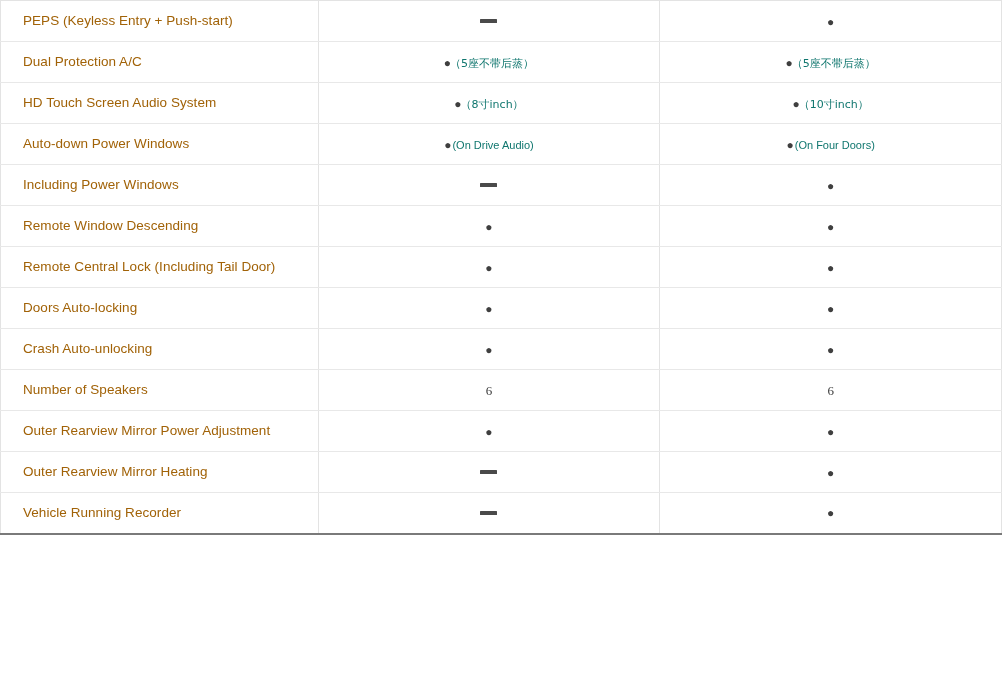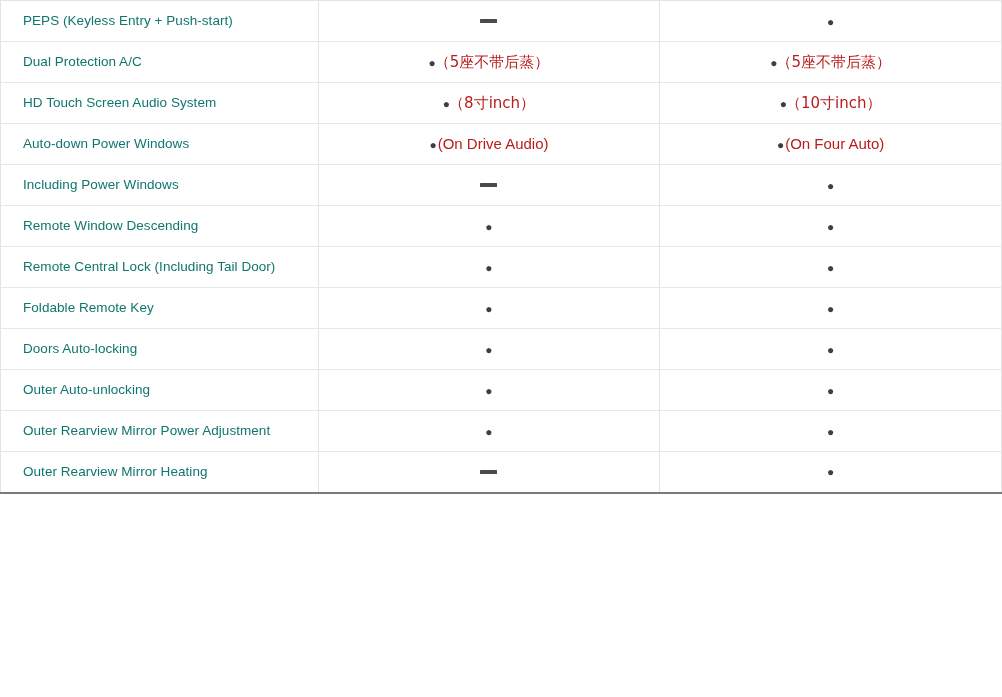--- a/index.html
+++ b/index.html
@@ -37,21 +37,21 @@
     vertical-align: middle;
     background: #ffffff;
   }
   .spec-table tr:last-child td {
     border-bottom: none;
   }
   .spec-table td.col-feature {
     padding-left: 22px;
     font-size: 13.5px;
     line-height: 1.3;
-    color: #0f766e;
+    color: #a16207;
     letter-spacing: 0.05px;
     text-align: left;
     border-left: 1px solid #e3e3e3;
   }
   .spec-table td.col-value {
     text-align: center;
     font-size: 13px;
     color: #3a3a3a;
   }
   .spec-table td.col-value:last-child {
@@ -82,22 +82,22 @@
   }
 
   
   .val.mark-number {
     font-family: "Liberation Serif", "DejaVu Serif", serif;
     font-size: 13px;
     color: #3a3a3a;
   }
 
   .val .note {
-    font-size: 15px;
-    color: #b91c1c;
+    font-size: 11px;
+    color: #0f766e;
     margin-left: 1px;
   }
   .val .note.cjk {
     font-family: "DejaVu Sans", sans-serif;
     margin-left: -1px;
   }
 </style>
 </head>
 <body>
 
@@ -119,56 +119,61 @@
         <td class="col-value"><span class="val mark-dot">●<span class="note cjk">（5座不带后蒸）</span></span></td>
       </tr>
       <tr>
         <td class="col-feature">HD Touch Screen Audio System</td>
         <td class="col-value"><span class="val mark-dot">●<span class="note cjk">（8寸inch）</span></span></td>
         <td class="col-value"><span class="val mark-dot">●<span class="note cjk">（10寸inch）</span></span></td>
       </tr>
       <tr>
         <td class="col-feature">Auto-down Power Windows</td>
         <td class="col-value"><span class="val mark-dot">●<span class="note">(On Drive Audio)</span></span></td>
-        <td class="col-value"><span class="val mark-dot">●<span class="note">(On Four Auto)</span></span></td>
+        <td class="col-value"><span class="val mark-dot">●<span class="note">(On Four Doors)</span></span></td>
       </tr>
       <tr>
         <td class="col-feature">Including Power Windows</td>
         <td class="col-value"><span class="val mark-dash"></span></td>
         <td class="col-value"><span class="val mark-dot">●</span></td>
       </tr>
       <tr>
         <td class="col-feature">Remote Window Descending</td>
         <td class="col-value"><span class="val mark-dot">●</span></td>
         <td class="col-value"><span class="val mark-dot">●</span></td>
       </tr>
       <tr>
         <td class="col-feature">Remote Central Lock (Including Tail Door)</td>
         <td class="col-value"><span class="val mark-dot">●</span></td>
         <td class="col-value"><span class="val mark-dot">●</span></td>
       </tr>
       <tr>
-        <td class="col-feature">Foldable Remote Key</td>
-        <td class="col-value"><span class="val mark-dot">●</span></td>
-        <td class="col-value"><span class="val mark-dot">●</span></td>
-      </tr>
-      <tr>
         <td class="col-feature">Doors Auto-locking</td>
         <td class="col-value"><span class="val mark-dot">●</span></td>
         <td class="col-value"><span class="val mark-dot">●</span></td>
       </tr>
       <tr>
-        <td class="col-feature">Outer Auto-unlocking</td>
+        <td class="col-feature">Crash Auto-unlocking</td>
         <td class="col-value"><span class="val mark-dot">●</span></td>
         <td class="col-value"><span class="val mark-dot">●</span></td>
+      </tr>
+      <tr>
+        <td class="col-feature">Number of Speakers</td>
+        <td class="col-value"><span class="val mark-number">6</span></td>
+        <td class="col-value"><span class="val mark-number">6</span></td>
       </tr>
       <tr>
         <td class="col-feature">Outer Rearview Mirror Power Adjustment</td>
         <td class="col-value"><span class="val mark-dot">●</span></td>
         <td class="col-value"><span class="val mark-dot">●</span></td>
       </tr>
       <tr>
         <td class="col-feature">Outer Rearview Mirror Heating</td>
         <td class="col-value"><span class="val mark-dash"></span></td>
         <td class="col-value"><span class="val mark-dot">●</span></td>
       </tr>
+      <tr>
+        <td class="col-feature">Vehicle Running Recorder</td>
+        <td class="col-value"><span class="val mark-dash"></span></td>
+        <td class="col-value"><span class="val mark-dot">●</span></td>
+      </tr>
     </tbody>
 </table>
 
 </body></html>

